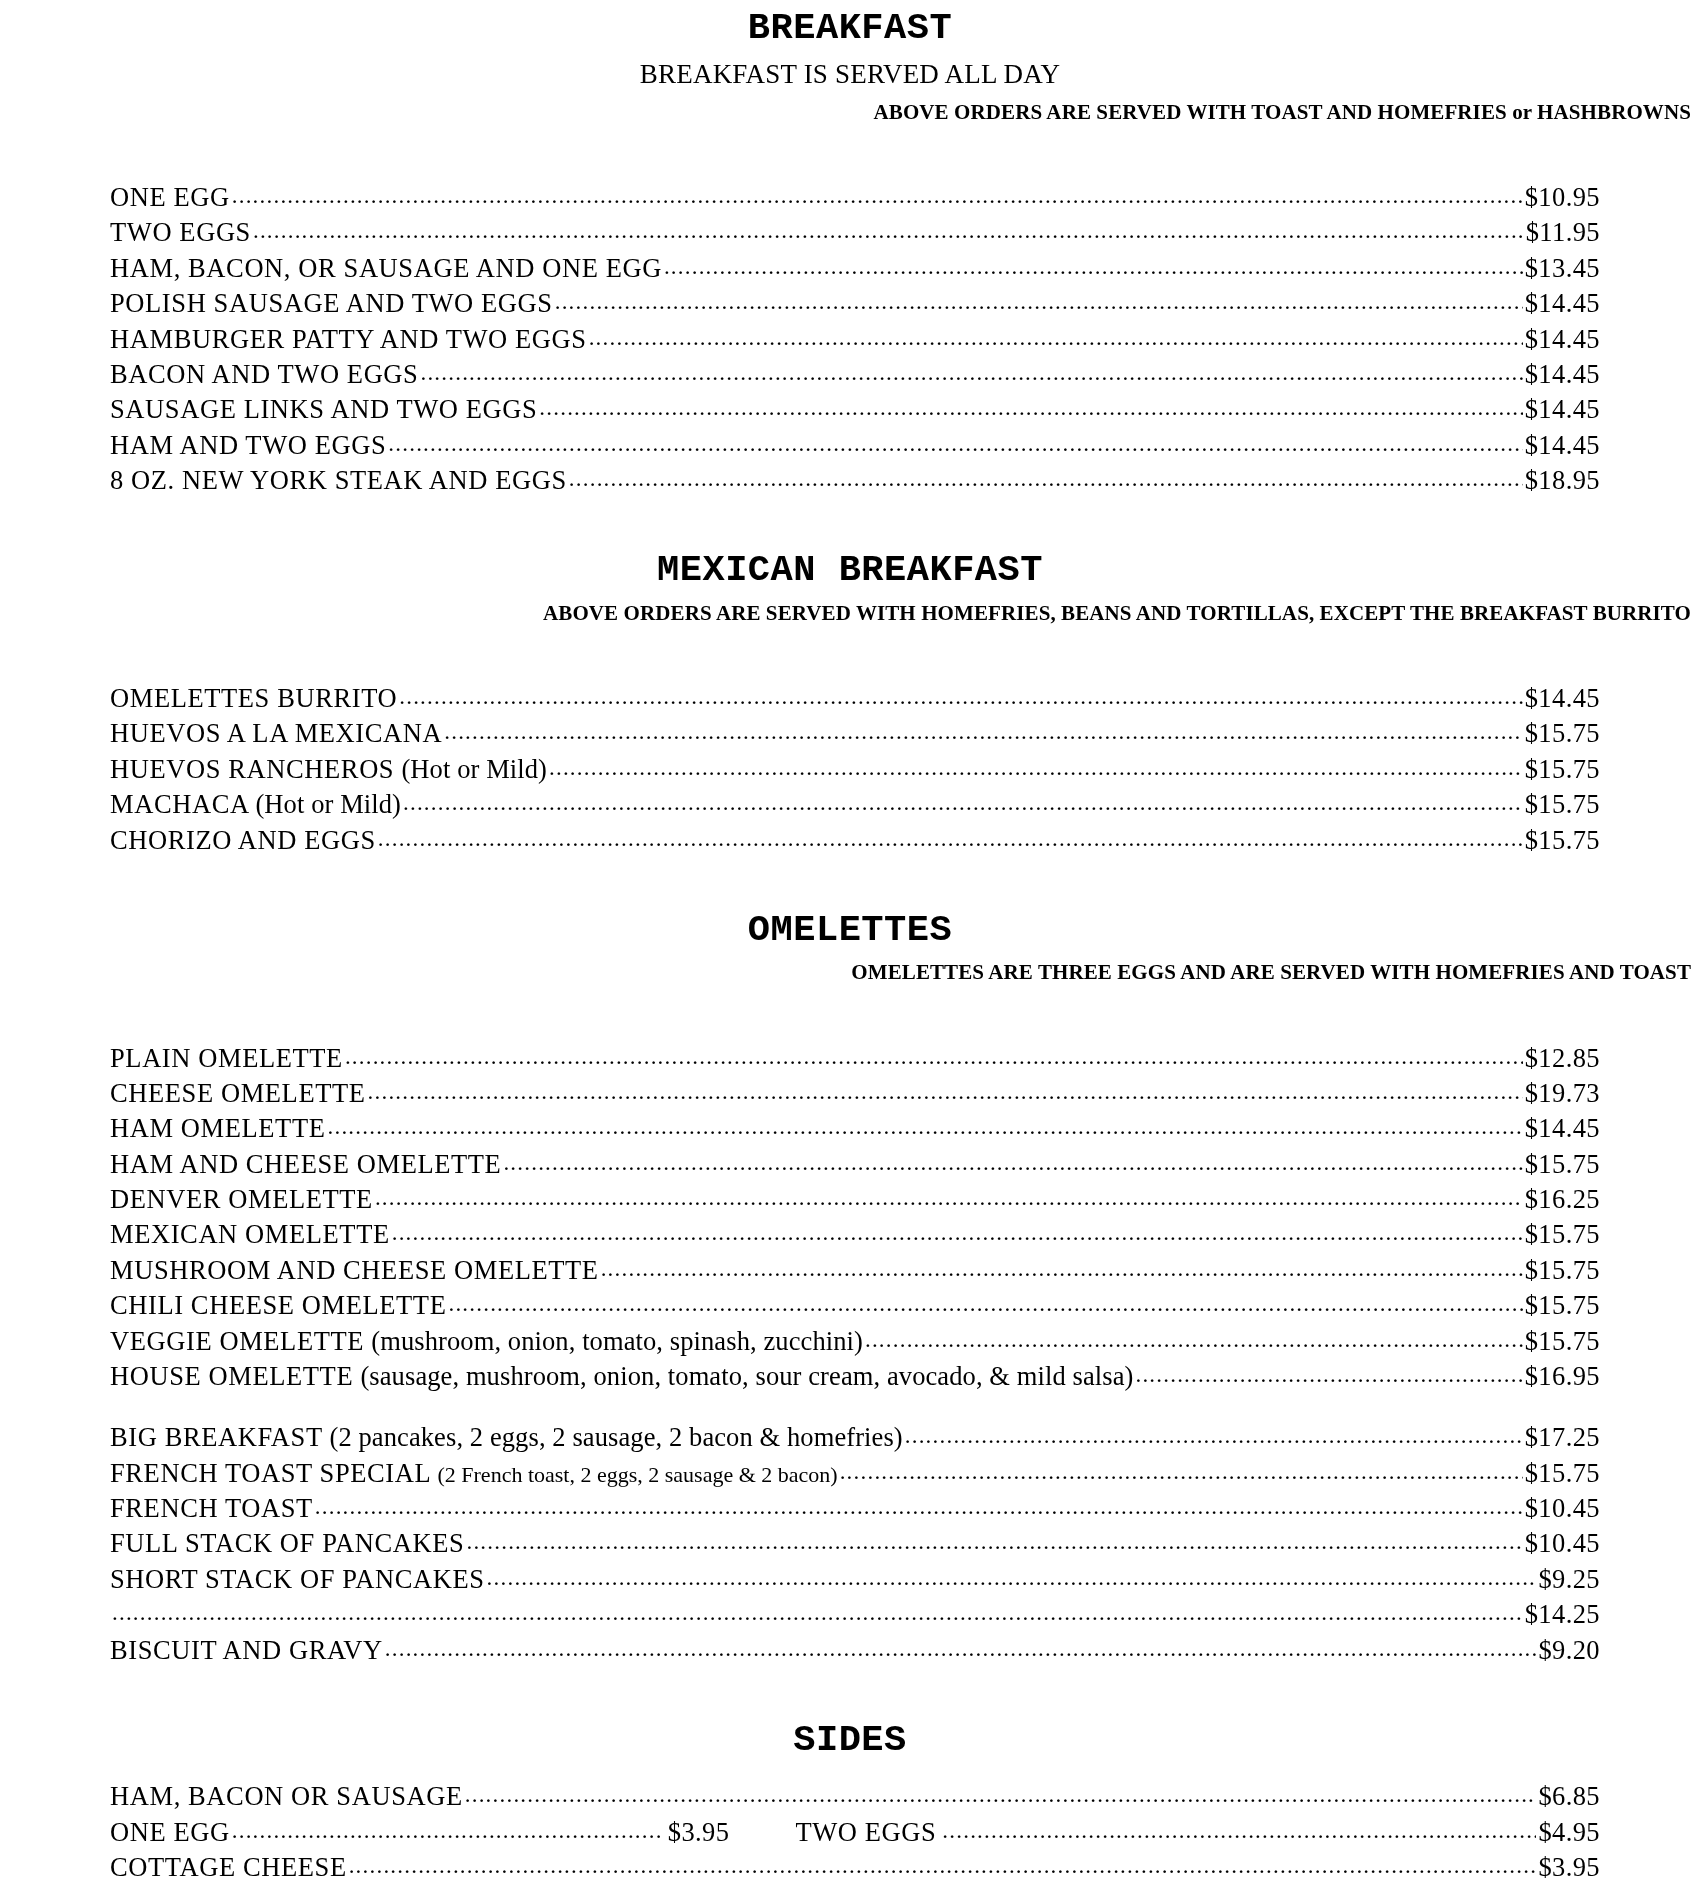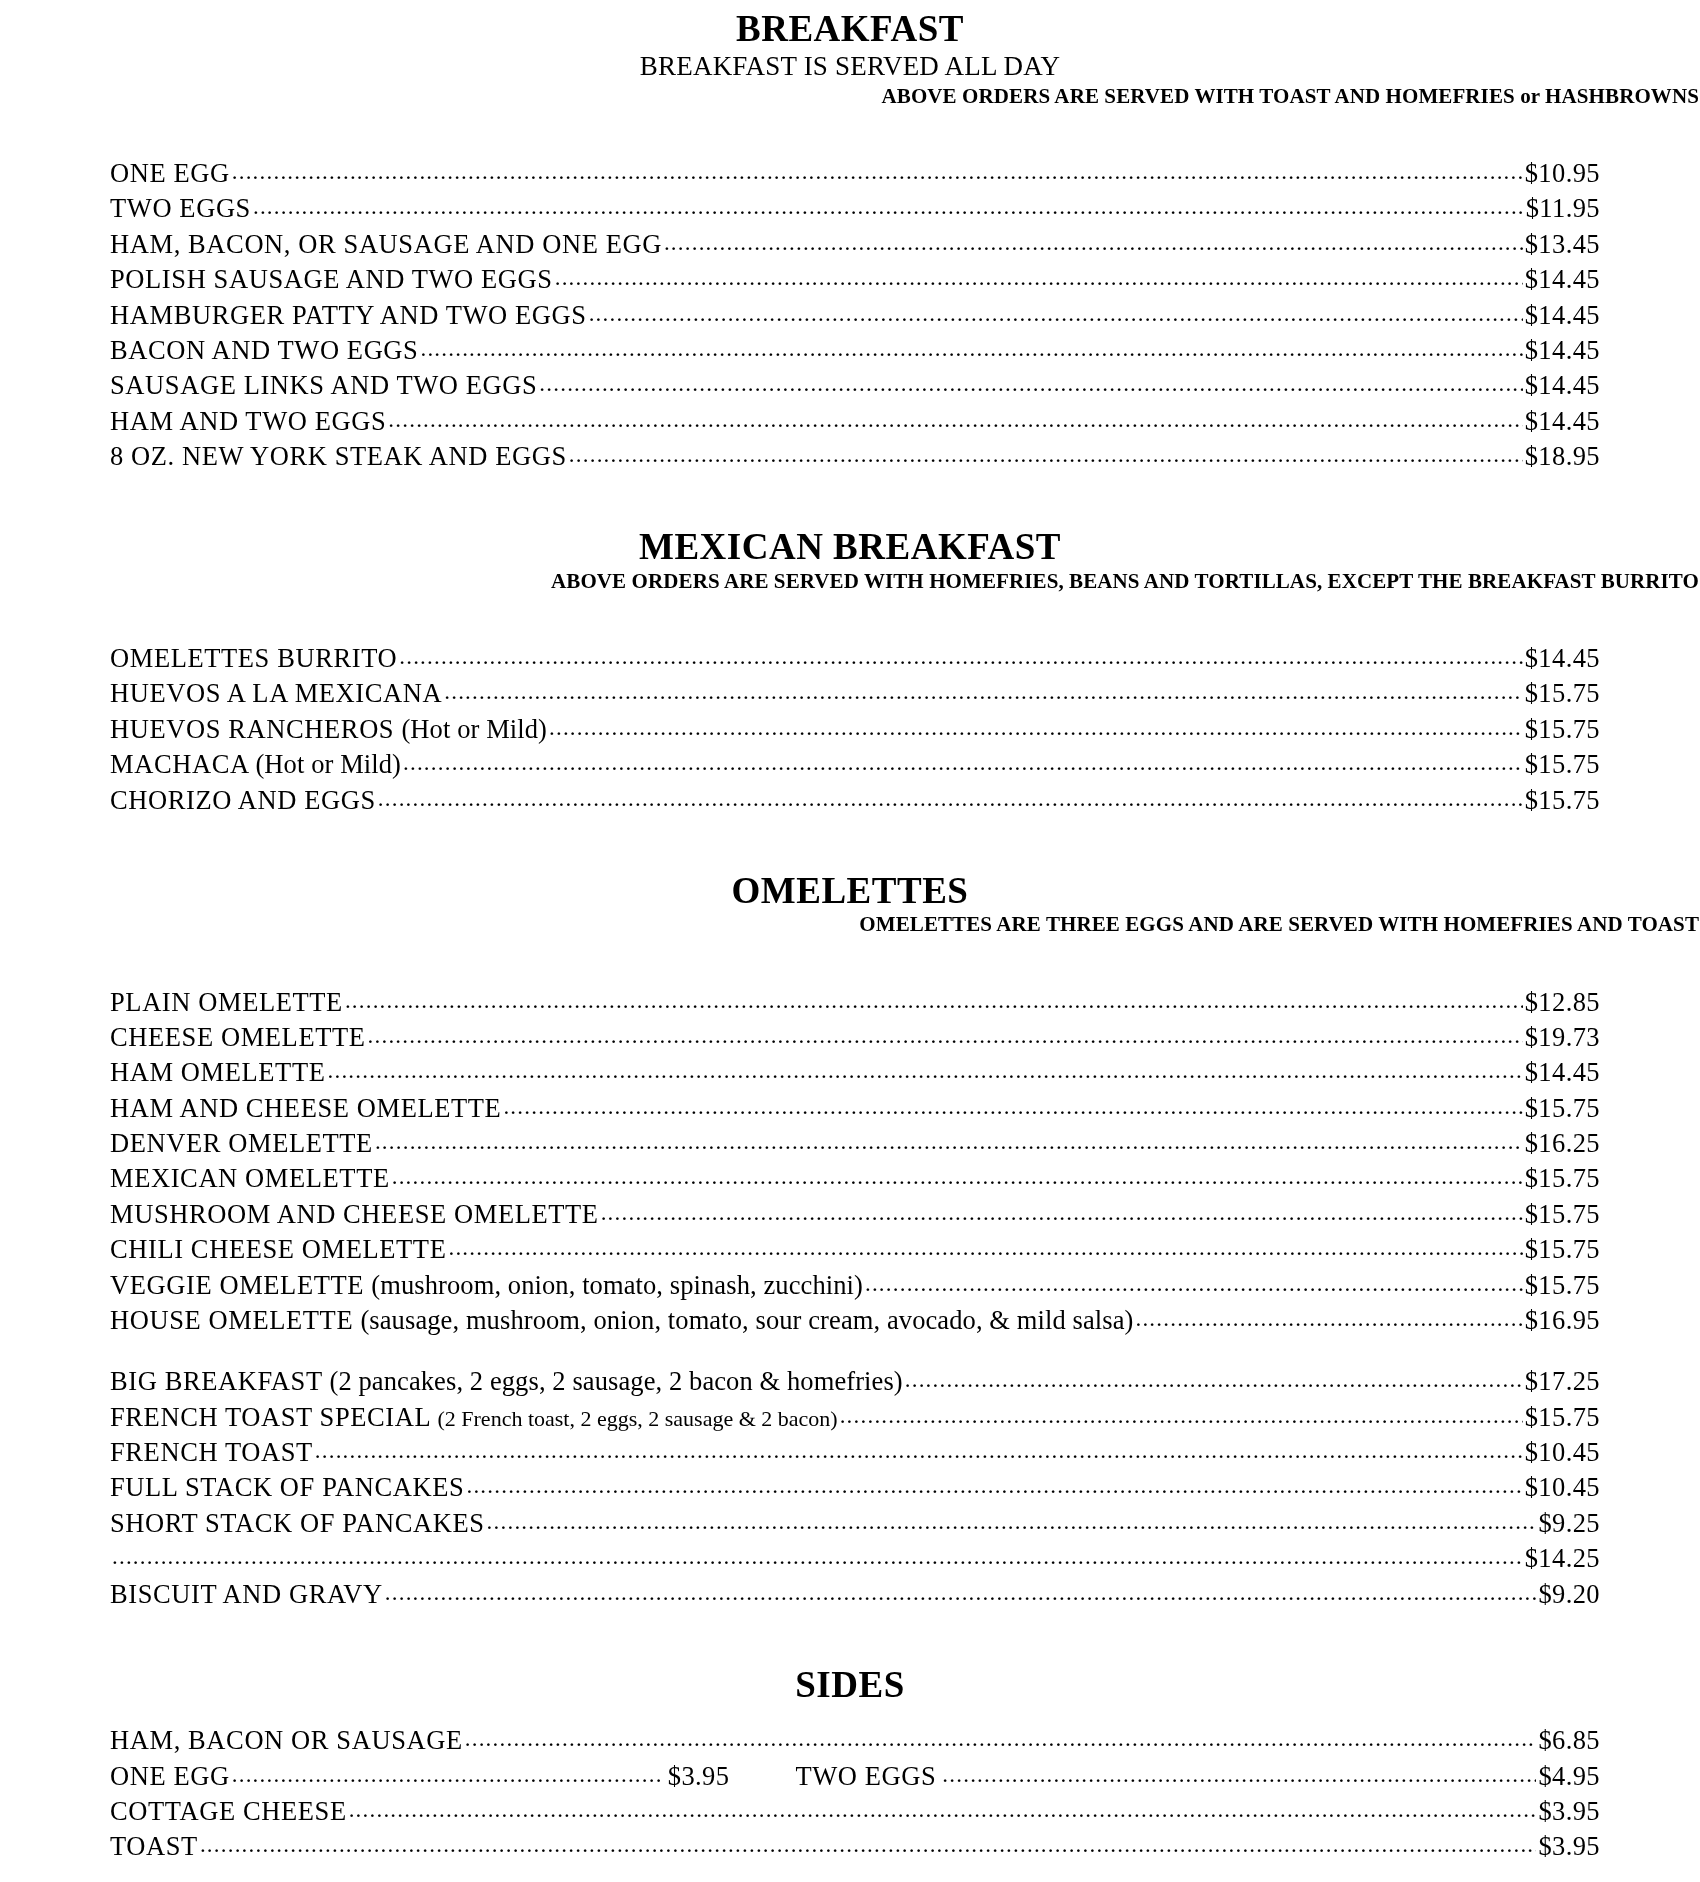--- a/index.html
+++ b/index.html
@@ -15,32 +15,32 @@
   }
   .page {
     width: 1700px;
     box-sizing: border-box;
     padding: 8px 0 0 0;
   }
 
   
   .section-title {
     text-align: center;
-    font-family: Liberation Serif, serif;
+    font-family: Liberation Mono, monospace;
     font-weight: bold;
     font-size: 37px;
     letter-spacing: 0.5px;
     margin: 0;
     line-height: 1.12;
   }
   .section-sub {
     text-align: center;
     font-family: "Liberation Serif", serif;
     font-size: 27px;
-    margin: 1px;
+    margin: 9px;
     line-height: 1.2;
     letter-spacing: 0.2px;
   }
   .section-sub.bold {
     font-weight: bold;
     font-size: 21px;
     letter-spacing: 0.1px;
     text-align: right;
   }
 

